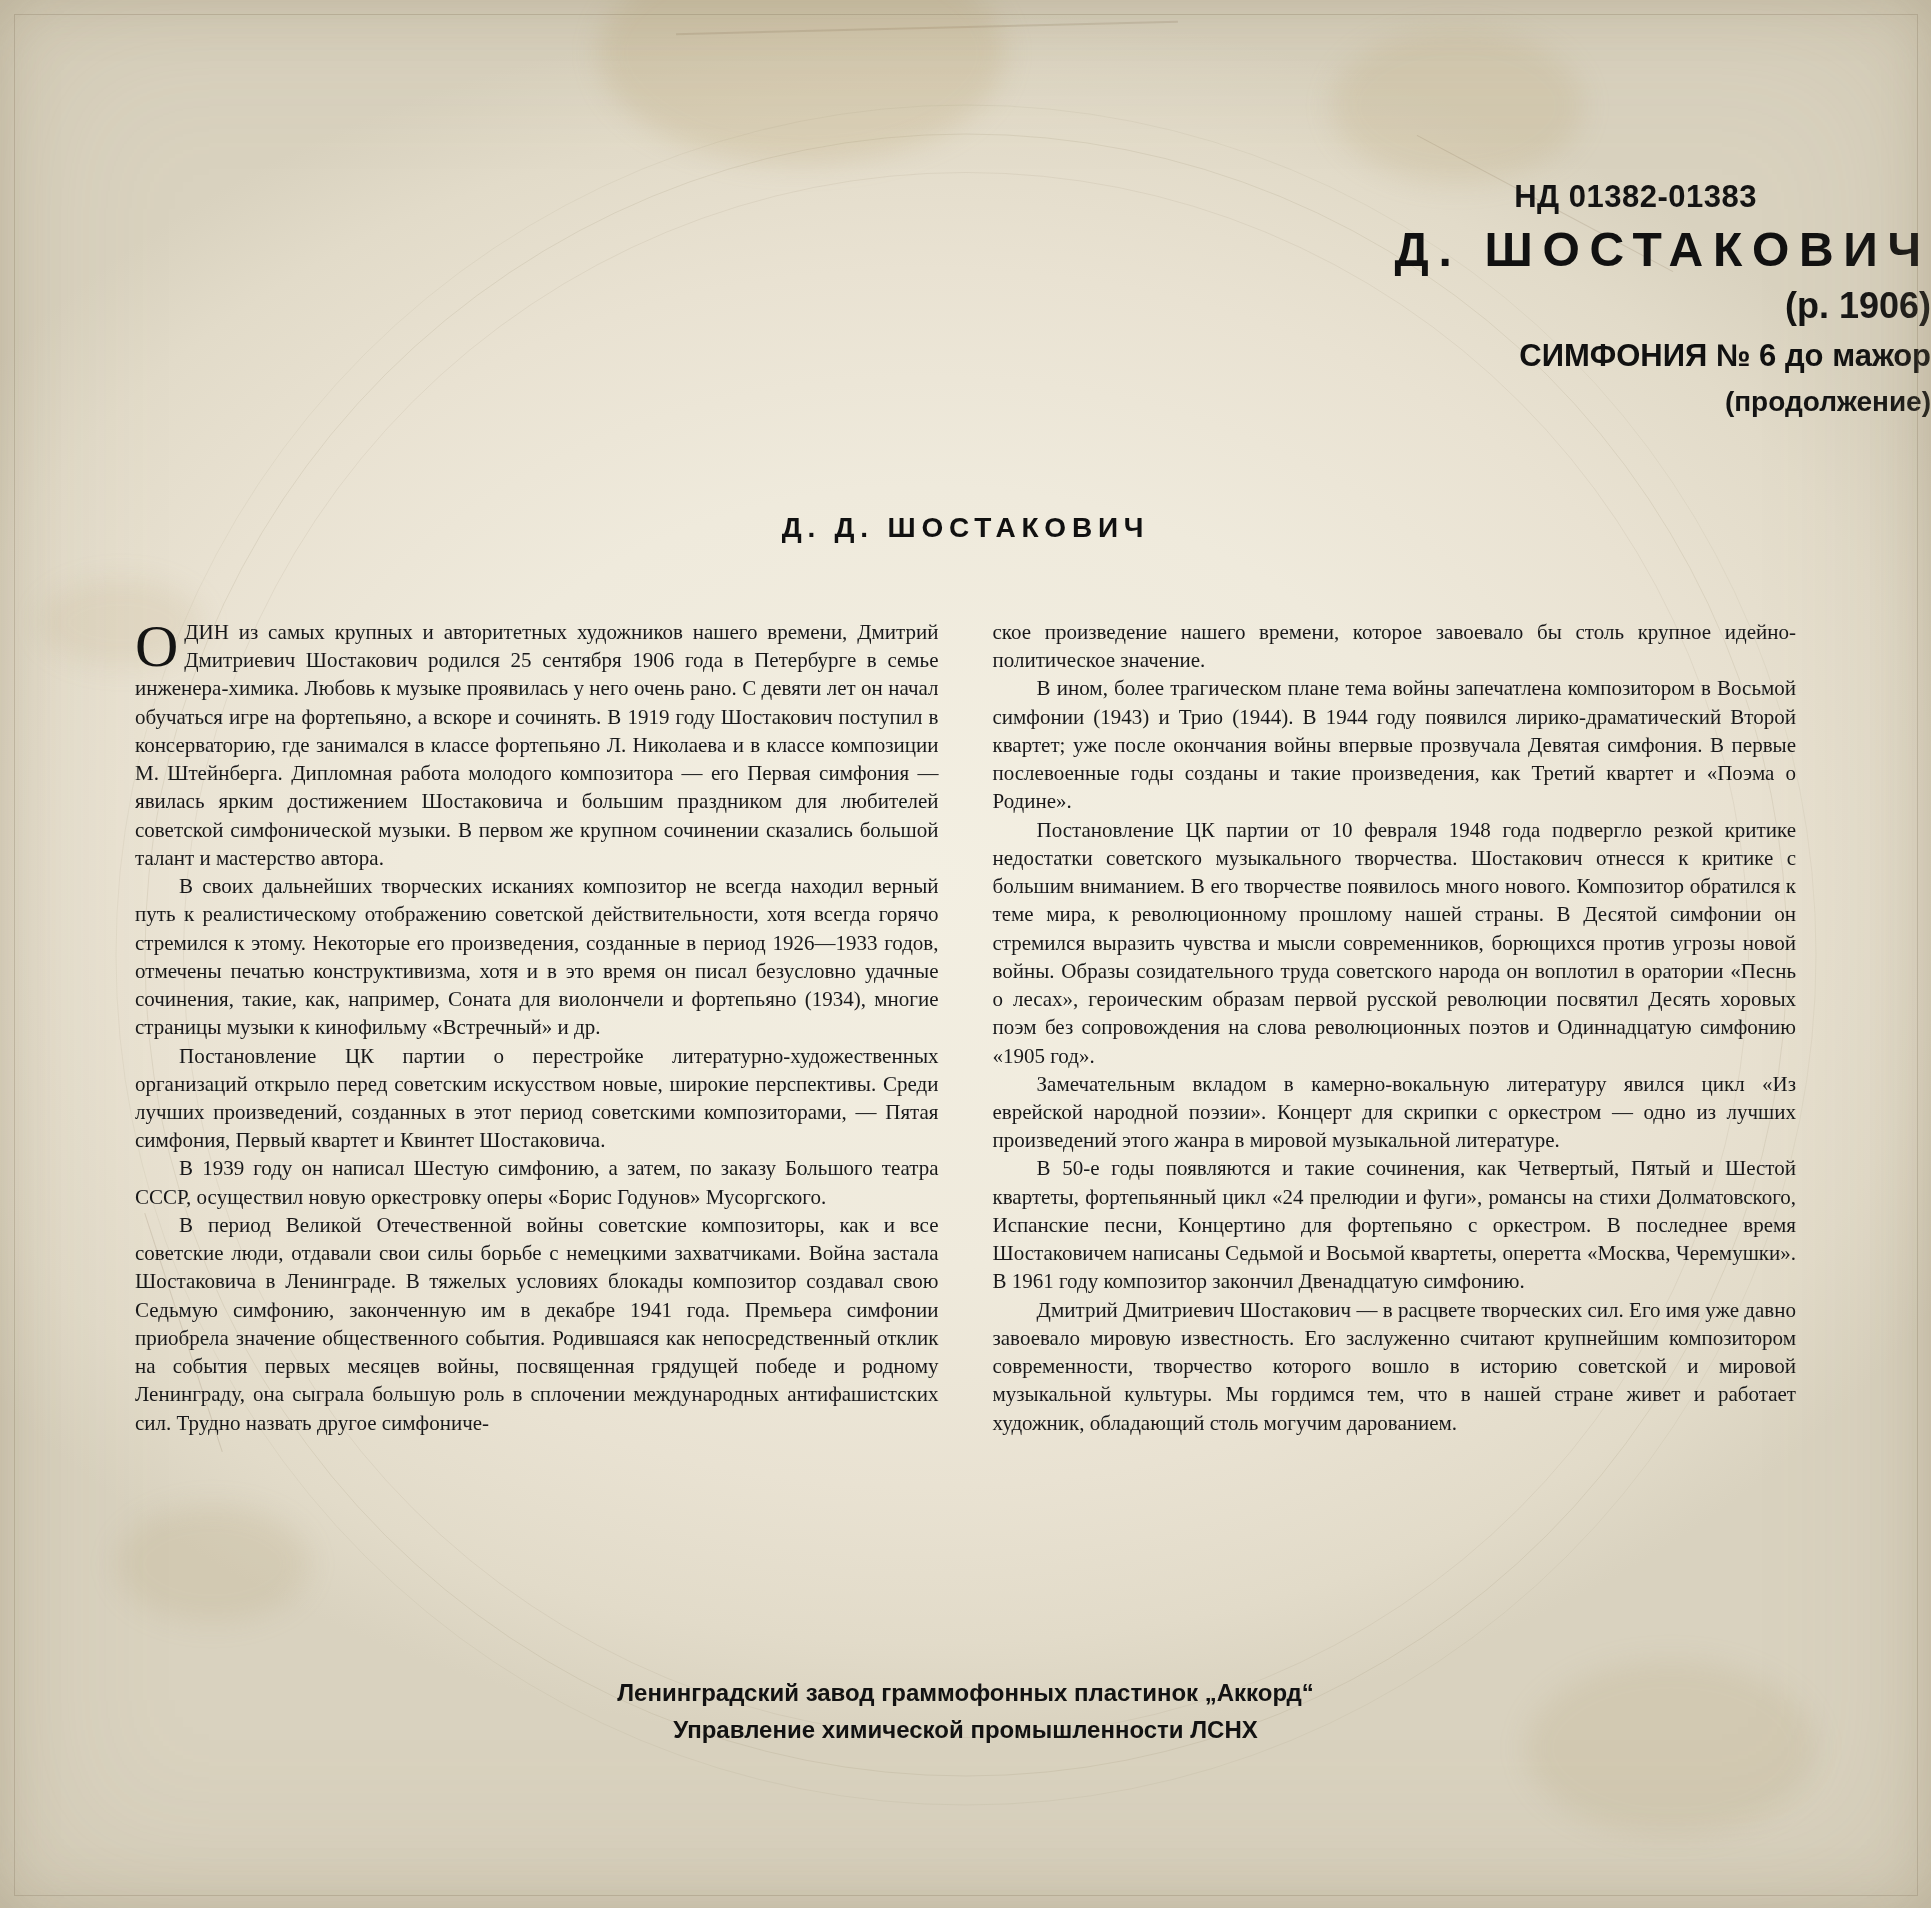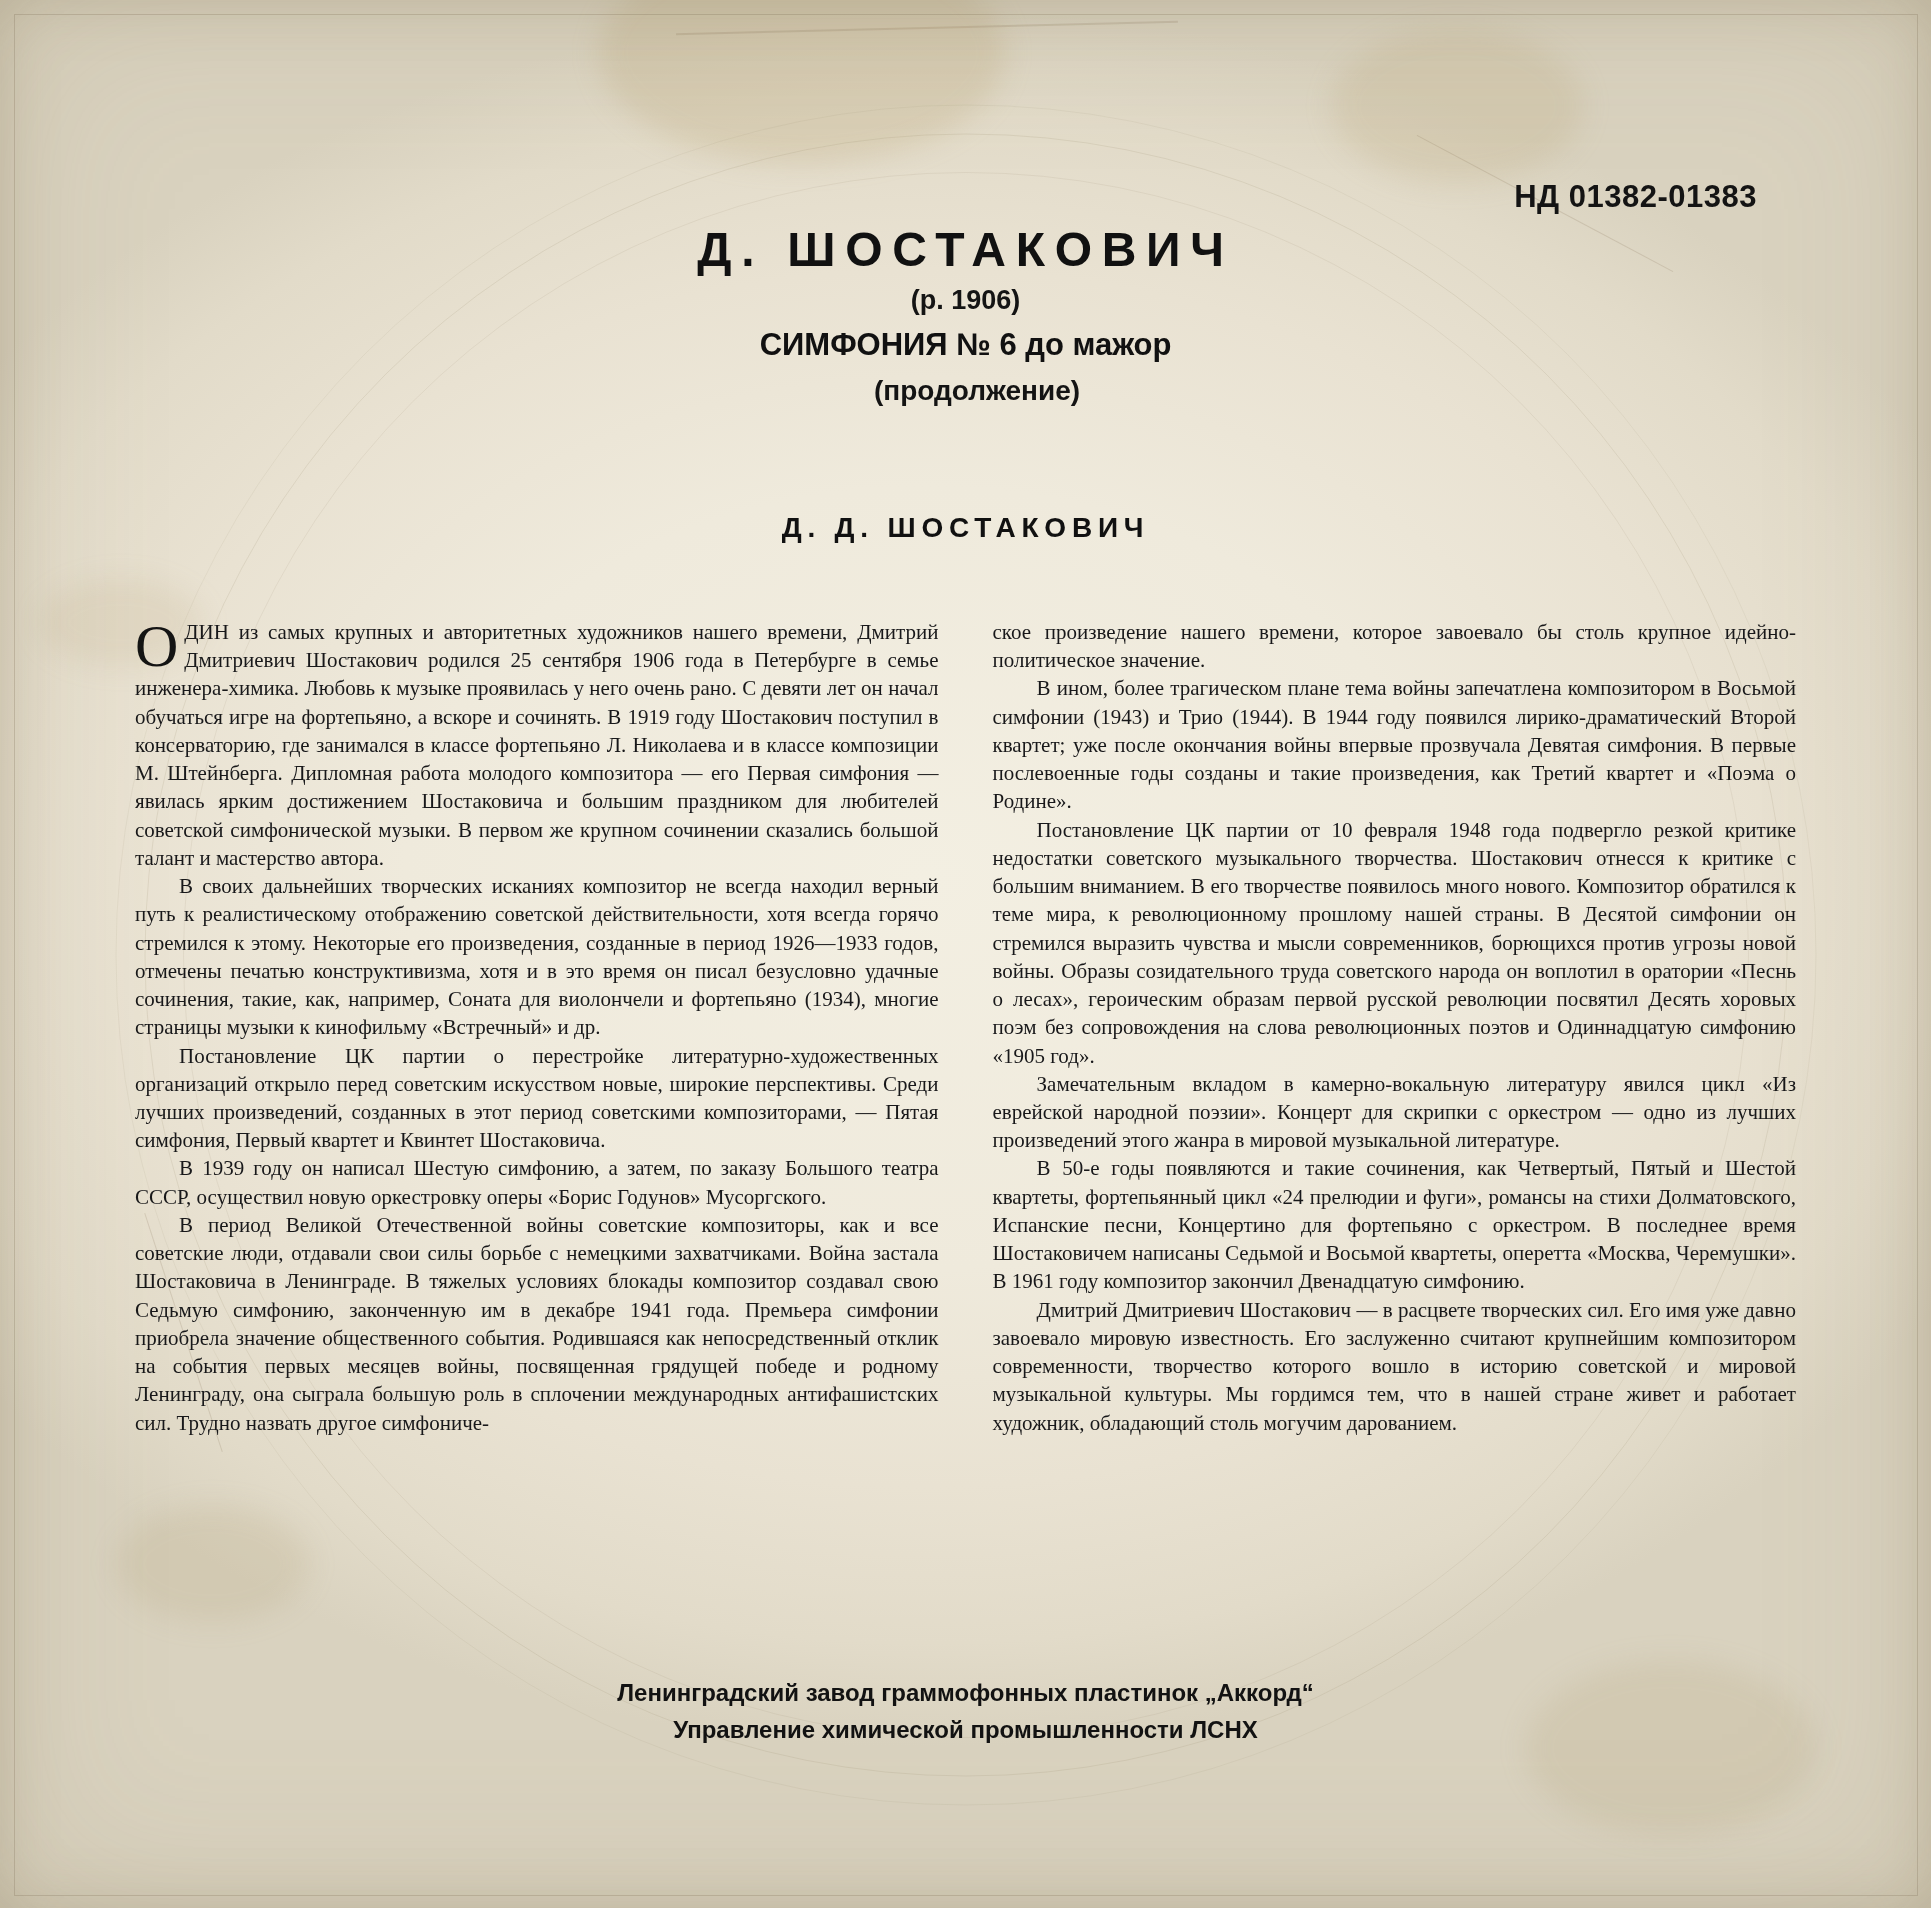--- a/index.html
+++ b/index.html
@@ -64,33 +64,33 @@
     font-weight: bold;
     font-size: 31px;
     letter-spacing: 0.5px;
     color: #141414;
   }
 
   .head {
     position: absolute;
     left: 0; right: 0;
     top: 222px;
-    text-align: center;
+    text-align: right;
   }
   .head .t1 {
     font-family: "Liberation Sans", sans-serif;
     font-weight: bold;
     font-size: 48px;
     letter-spacing: 9.7px;
     color: #111;
   }
   .head .t2 {
     font-family: "Liberation Sans", sans-serif;
     font-weight: bold;
-    font-size: 27px;
+    font-size: 36px;
     margin-top: 7.7px;
     color: #141414;
   }
   .head .t3 {
     font-family: "Liberation Sans", sans-serif;
     font-weight: bold;
     font-size: 31px;
     margin-top: 11.6px;
     color: #111;
   }

